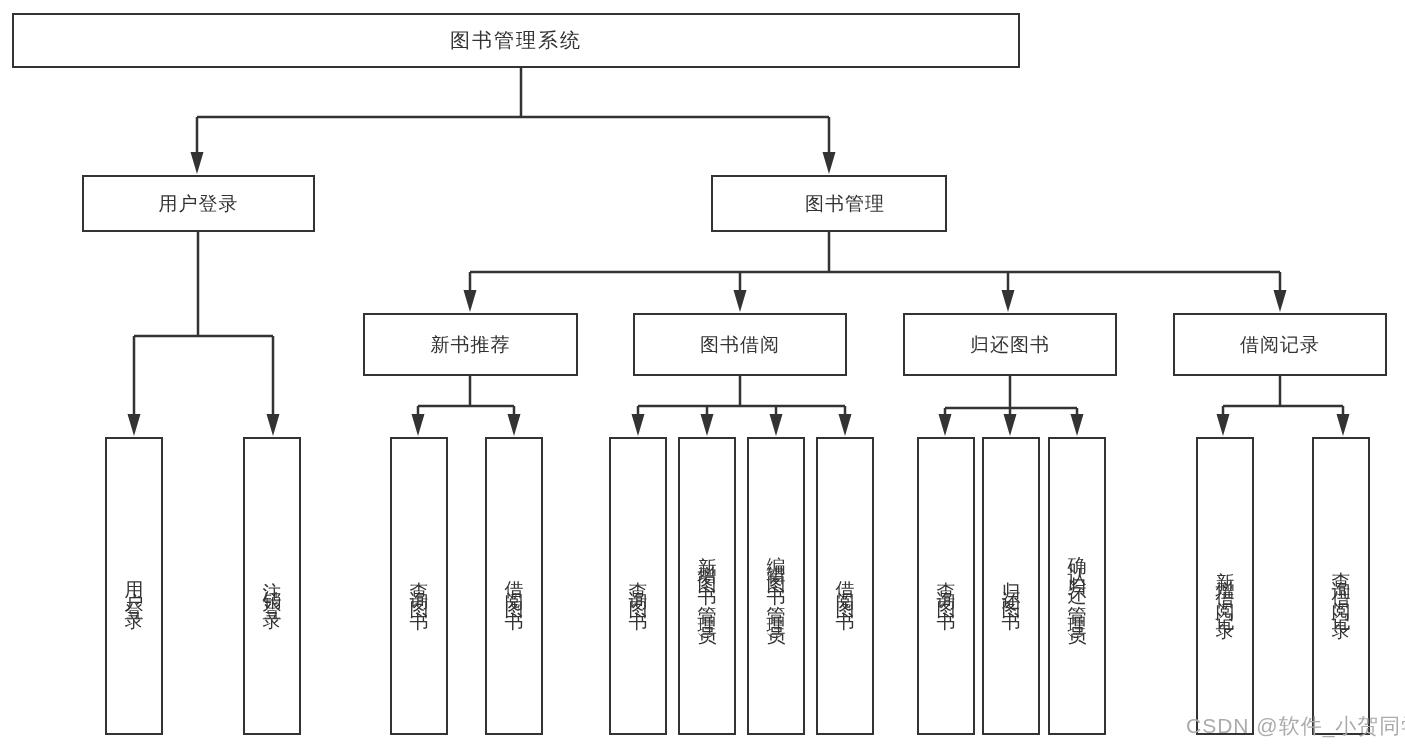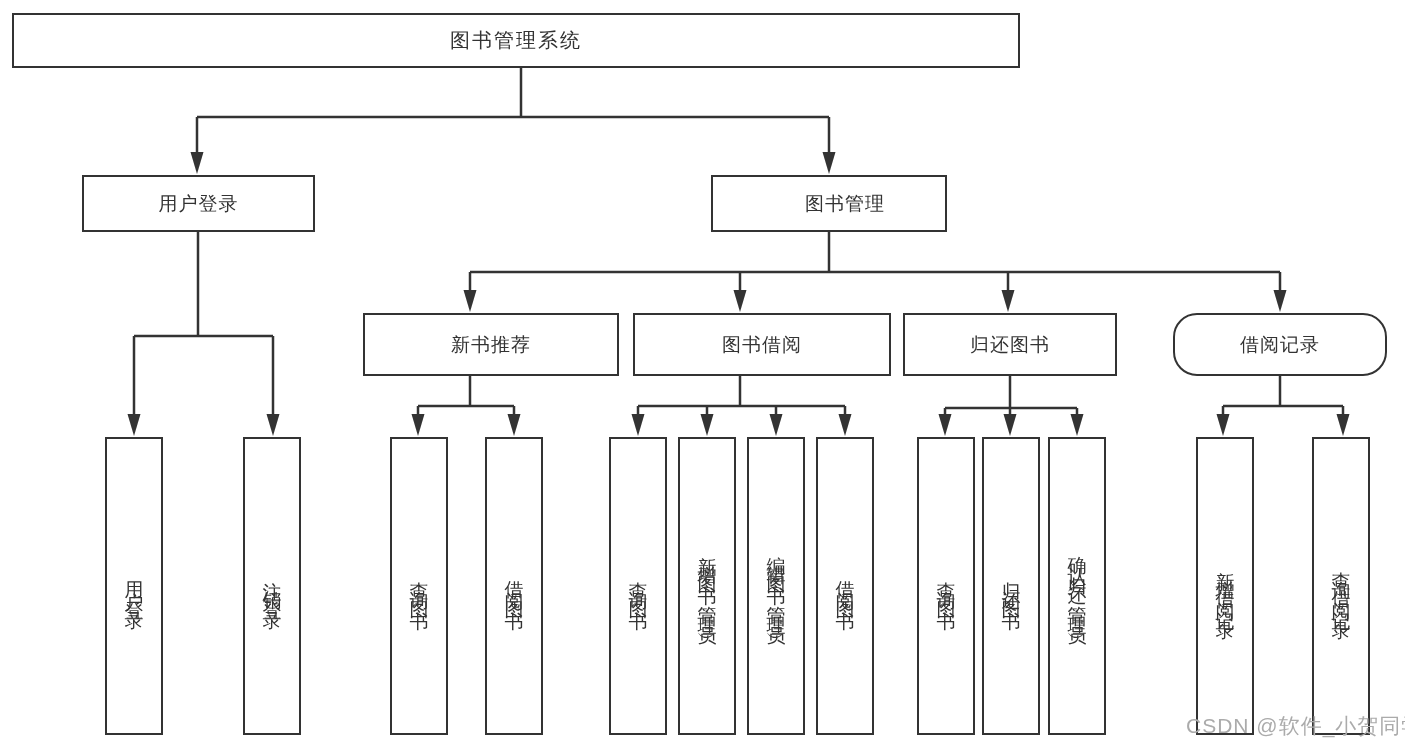--- a/index.html
+++ b/index.html
@@ -113,30 +113,30 @@
     <span class="h-label root-label">图书管理系统</span>
   </div>
 
   <div class="box" style="left:82px;top:175px;width:233px;height:57px;">
     <span class="h-label">用户登录</span>
   </div>
   <div class="box" style="left:711px;top:175px;width:236px;height:57px;padding-left:32px;">
     <span class="h-label">图书管理</span>
   </div>
 
-  <div class="box" style="left:363px;top:313px;width:256px;height:63px;">
+  <div class="box" style="left:363px;top:313px;width:215px;height:63px;">
     <span class="h-label">新书推荐</span>
   </div>
-  <div class="box" style="left:633px;top:313px;width:258px;height:63px;">
+  <div class="box" style="left:633px;top:313px;width:214px;height:63px;">
     <span class="h-label">图书借阅</span>
   </div>
   <div class="box" style="left:903px;top:313px;width:214px;height:63px;">
     <span class="h-label">归还图书</span>
   </div>
-  <div class="box" style="left:1173px;top:313px;width:214px;height:63px;border-radius:24px;">
+  <div class="box" style="left:1173px;top:313px;width:214px;height:63px;">
     <span class="h-label">借阅记录</span>
   </div>
 
   <div class="box leaf" style="left:105px;top:437px;width:58px;height:298px;">
     <span class="v-label">用户登录</span>
   </div>
   <div class="box leaf" style="left:243px;top:437px;width:58px;height:298px;">
     <span class="v-label">注销登录</span>
   </div>
 

